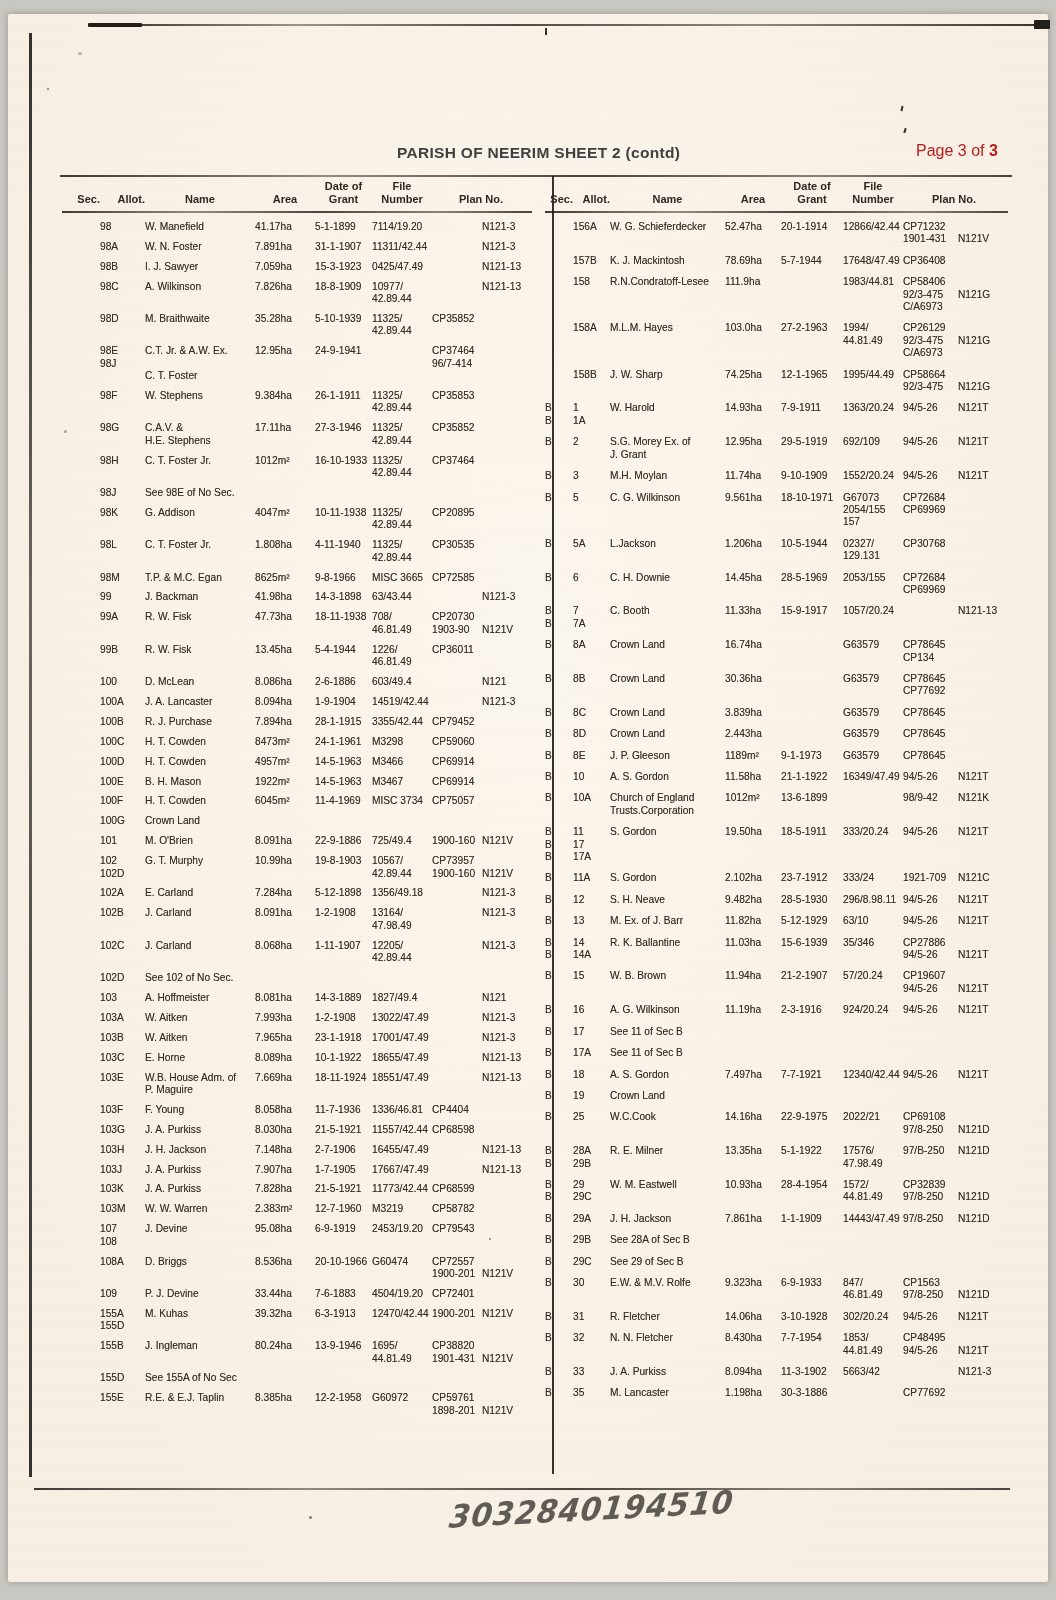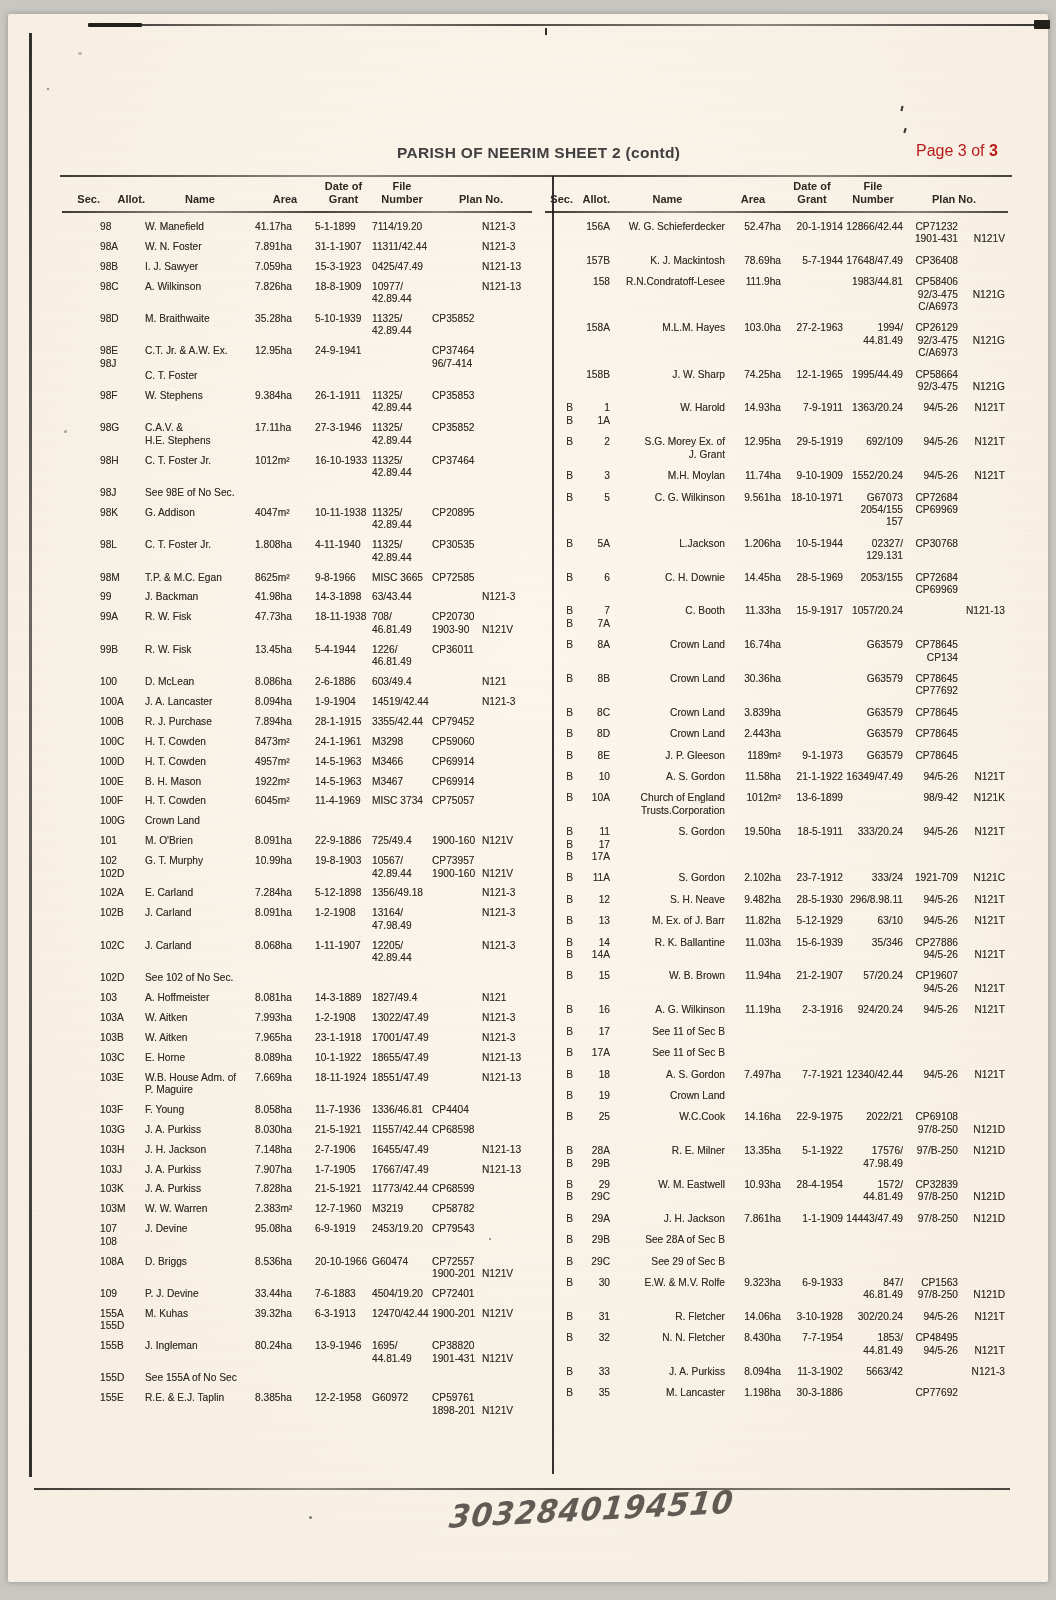--- a/index.html
+++ b/index.html
@@ -40,21 +40,21 @@
   .pagenum b{font-weight:bold;}
   
   .thead{display:grid;align-items:end;color:#2c2824;}
   .thead-left{left:62px;top:180px;grid-template-columns:38px 45px 110px 60px 57px 60px 98px;}
   .thead-right{left:545px;top:180px;grid-template-columns:28px 37px 115px 56px 62px 60px 102px;}
   .hcell{font-size:11px;font-weight:bold;line-height:12.5px;white-space:pre-line;text-align:center;}
   .h-sec,.h-allot{text-align:right;}
   
   .tbody{color:rgba(44,39,33,.95);}
   .tbody-left{left:62px;top:221px;width:470px;}
-  .tbody-right{left:545px;top:221px;width:463px;text-align:right;}
+  .tbody-right{left:545px;top:221px;width:463px;}
   .trow{display:grid;}
   .tbody-left .trow{grid-template-columns:38px 45px 110px 60px 57px 60px 50px 48px;margin-bottom:7.5px;}
   .tbody-right .trow{grid-template-columns:28px 37px 115px 56px 62px 60px 55px 47px;margin-bottom:9px;}
   .cell{font-size:10.2px;line-height:12.4px;white-space:pre-line;
     text-shadow:0 0 .5px rgba(70,60,50,.55);}
   
   .handwriting{
     left:452px;top:1498px;
     font-family:"DejaVu Sans",sans-serif;
     font-style:italic;font-weight:600;

